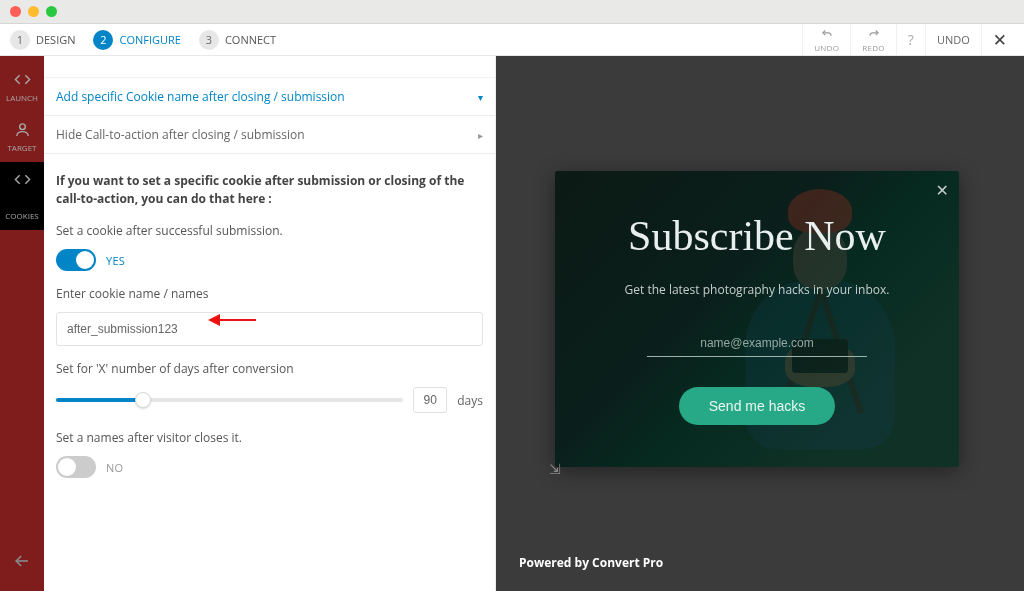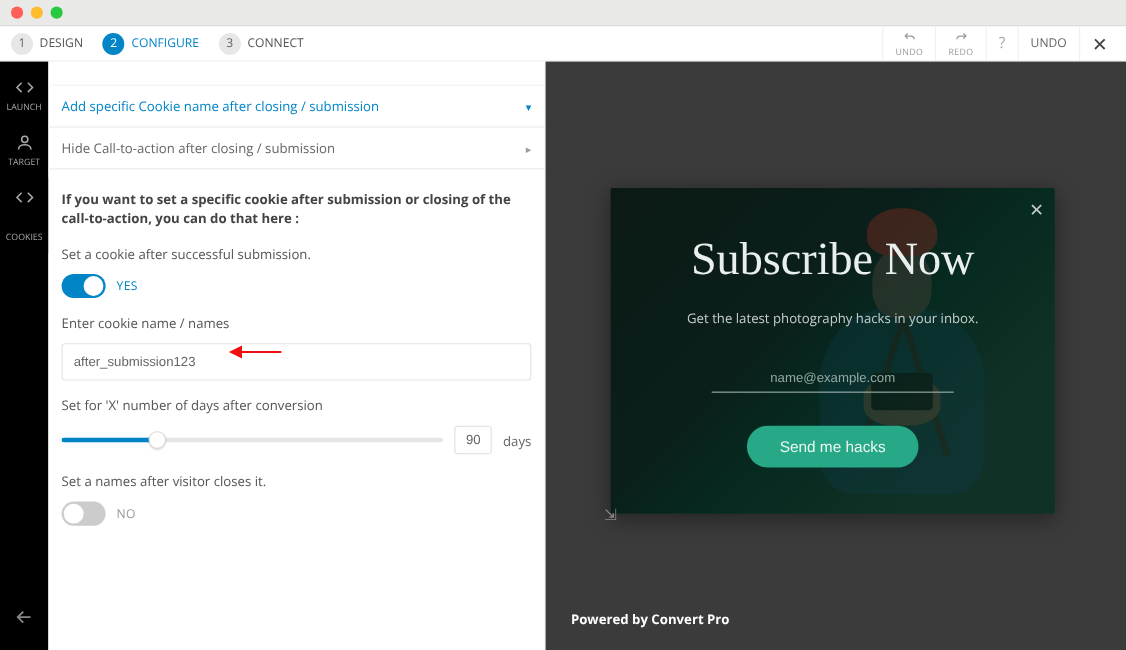--- a/index.html
+++ b/index.html
@@ -23,21 +23,21 @@
   .act small { font-size:8px; letter-spacing:0.3px; margin-top:1px;}
   .act-txt { font-size:11px; color:#666;}
   .switch.small{ width:32px; height:17px;}
   .pub { display:flex; align-items:center; gap:8px;}
   .x-close { font-size:17px; color:#444; }
 
   
   .workspace { display:flex; height:calc(591px - 24px - 32px); }
 
   
-  .sidebar-left { width:44px; background:#000000; display:flex; flex-direction:column; align-items:center; padding-top:6px; gap:0;}
+  .sidebar-left { width:44px; background:#7f1d1d; display:flex; flex-direction:column; align-items:center; padding-top:6px; gap:0;}
   .sl-item { width:100%; padding:9px 0; display:flex; flex-direction:column; align-items:center; color:#a8a8a8; font-size:8px; gap:4px; cursor:pointer;}
   .sl-item.active { background:#000;gap:22px;}
   .sl-item svg { width:17px; height:17px; }
   .sl-back { margin-top:auto; margin-bottom:20px; width:100%; display:flex; justify-content:center; cursor:pointer;}
   .sl-back svg { width:20px; height:20px; color:#888;}
 
   
   .center-wrap { flex:1; position:relative; display:flex; }
   .panel { width:452px; background:#fff; border-right:1px solid #eee; position:relative; font-size:12px; color:#555;}
   .acc-row { height:38px; display:flex; align-items:center; justify-content:space-between; padding:0 12px; border-bottom:1px solid #ececec; font-size:12px; color:#666; cursor:pointer;}

